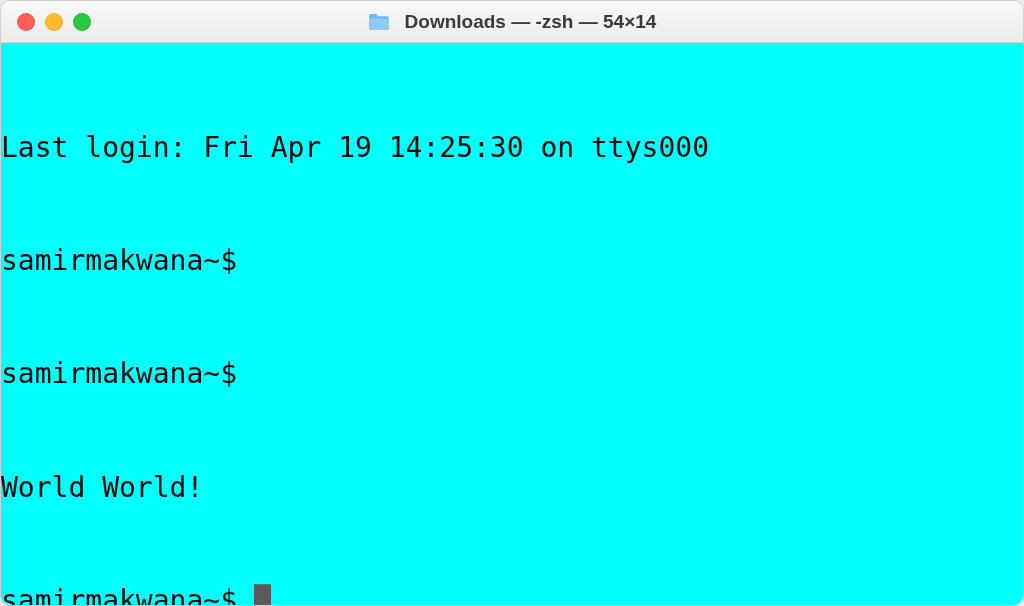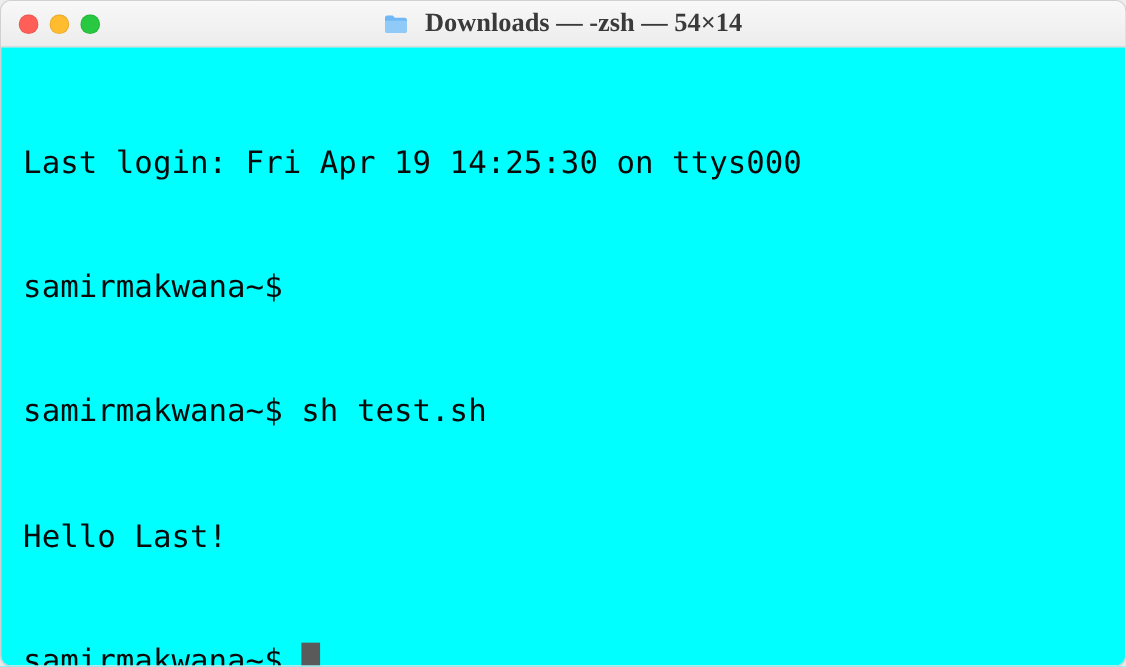--- a/index.html
+++ b/index.html
@@ -50,37 +50,36 @@
     }
     .tl-close { background: #ff5f57; border: 1px solid rgba(0,0,0,0.08); }
     .tl-min   { background: #febc2e; border: 1px solid rgba(0,0,0,0.08); }
     .tl-max   { background: #28c840; border: 1px solid rgba(0,0,0,0.08); }
 
     .title-center {
       margin: 0 auto;
       display: flex;
       align-items: center;
       gap: 15px;
-      font-size: 24px;
+      font-size: 19px;
       font-weight: 600;
       color: #3a3a3a;
-      font-family: Liberation Serif, serif;
     }
     .folder-icon svg {
       display: block;
     }
 
     .terminal-body {
       flex: 1;
       background: #00ffff;
       color: #0a0a0a;
       font-family: "SF Mono", "Menlo", "Consolas", monospace;
       font-size: 28px;
       line-height: 1.35;
-      padding: 10px 20px;
+      padding: 10px 0;
       white-space: pre;
       overflow: hidden;
     }
     .term-line {
       display: flex;
       flex-wrap: nowrap;
     }
     .cursor-block {
       display: inline-block;
       width: 0.6em;
@@ -107,17 +106,17 @@
           <path d="M1 5.8 L21 5.8 L21 15 C21 16.1 20.1 17 19 17 L3 17 C1.9 17 1 16.1 1 15 Z" fill="#8fcaf9"></path>
         </svg>
       </span>
       <span>Downloads — -zsh — 54×14</span>
     </div>
   </div>
 
   <div class="terminal-body">
     <div class="term-line"><span>Last login: Fri Apr 19 14:25:30 on ttys000</span></div>
     <div class="term-line"><span>samirmakwana~$ </span></div>
-    <div class="term-line"><span>samirmakwana~$ </span><span>sh test.sh</span></div>
-    <div class="term-line"><span>Hello Last!</span></div>
+    <div class="term-line"><span>samirmakwana~$ </span></div>
+    <div class="term-line"><span>World World!</span></div>
     <div class="term-line"><span>samirmakwana~$ </span><span class="cursor-block"></span></div>
   </div>
 </div>
 
 </body></html>

